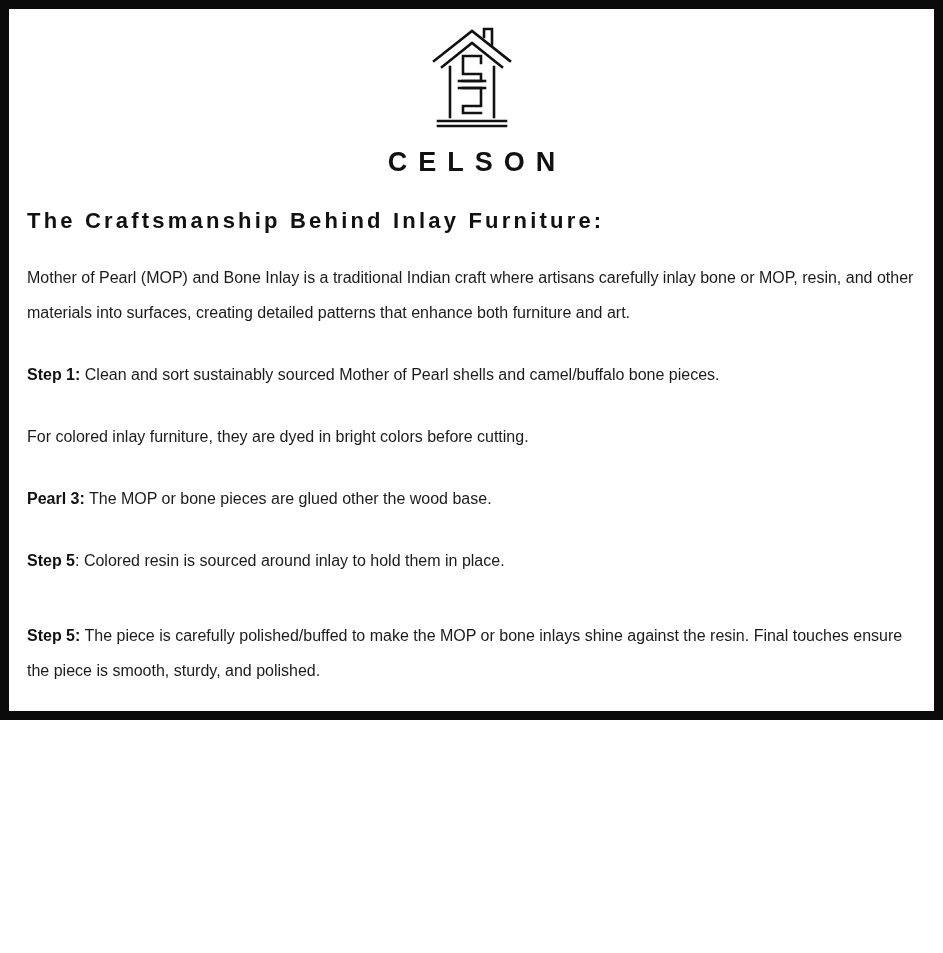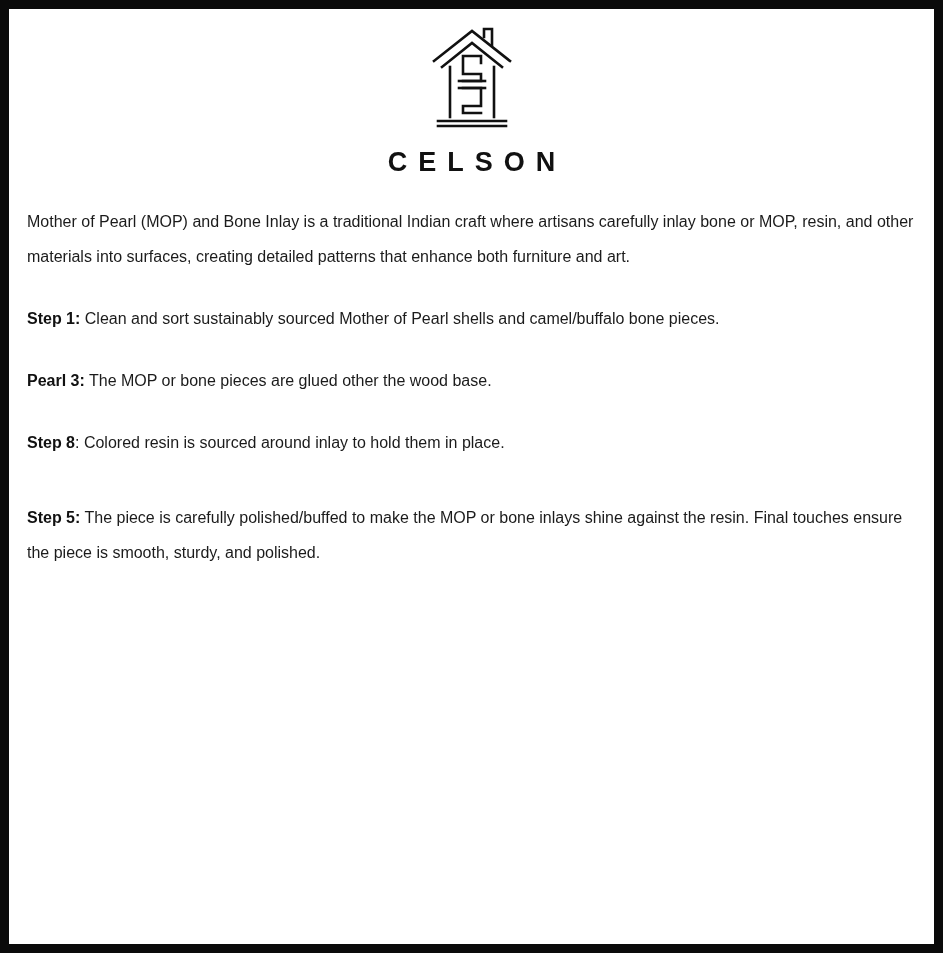--- a/index.html
+++ b/index.html
@@ -10,21 +10,21 @@
   body {
     width: 943px;
     height: 953px;
     font-family: "Liberation Sans", sans-serif;
     color: #1a1a1a;
     overflow: hidden;
   }
   .page {
     box-sizing: border-box;
     width: 943px;
-    height: 953px;
+    height: 720px;
     border: 9px solid #0a0a0a;
     background: #ffffff;
     padding: 12px 18px 0 18px;
     position: relative;
   }
   .brand-block {
     text-align: center;
     padding-top: 4px;
   }
   .logo-mark {
@@ -85,37 +85,41 @@
           <path d="M37 63 L55 63 L55 81 L37 81 L37 88 L55 88"></path>
           <path d="M33 56 L59 56"></path>
           <path d="M33 63 L59 63"></path>
           <path d="M58 12 L58 4 L66 4 L66 20"></path>
         </g>
       </svg>
     </span>
     <div class="brand-name">CELSON</div>
   </div>
 
+  <div class="headline">The Craftsmanship Behind Inlay Furniture:</div>
 
   <div class="body-copy">
 
     <p class="para">Mother of Pearl (MOP) and Bone Inlay is a traditional Indian craft where artisans carefully inlay bone or MOP, resin, and other materials into surfaces, creating detailed patterns that enhance both furniture and art.</p>
 
     <p class="para">
       <span class="step-label">Step 1:</span><span> Clean and sort sustainably sourced Mother of Pearl shells and camel/buffalo bone pieces.</span>
     </p>
 
+    <p class="para">
+      <span class="step-label"></span><span>For colored inlay furniture, they are dyed in bright colors before cutting.</span>
+    </p>
 
 
     <p class="para">
       <span class="step-label">Pearl 3:</span><span> The MOP or bone pieces are glued other the wood base.</span>
     </p>
 
     <p class="para">
-      <span class="step-label">Step 8</span><span>: Colored resin is sourced around inlay to hold them in place.</span>
+      <span class="step-label">Step 5</span><span>: Colored resin is sourced around inlay to hold them in place.</span>
     </p>
 
     <p class="para">
       <span class="step-label">Step 5:</span><span> The piece is carefully polished/buffed to make the MOP or bone inlays shine against the resin. Final touches ensure the piece is smooth, sturdy, and polished.</span>
     </p>
 
   </div>
 </div>
 
 </body></html>

